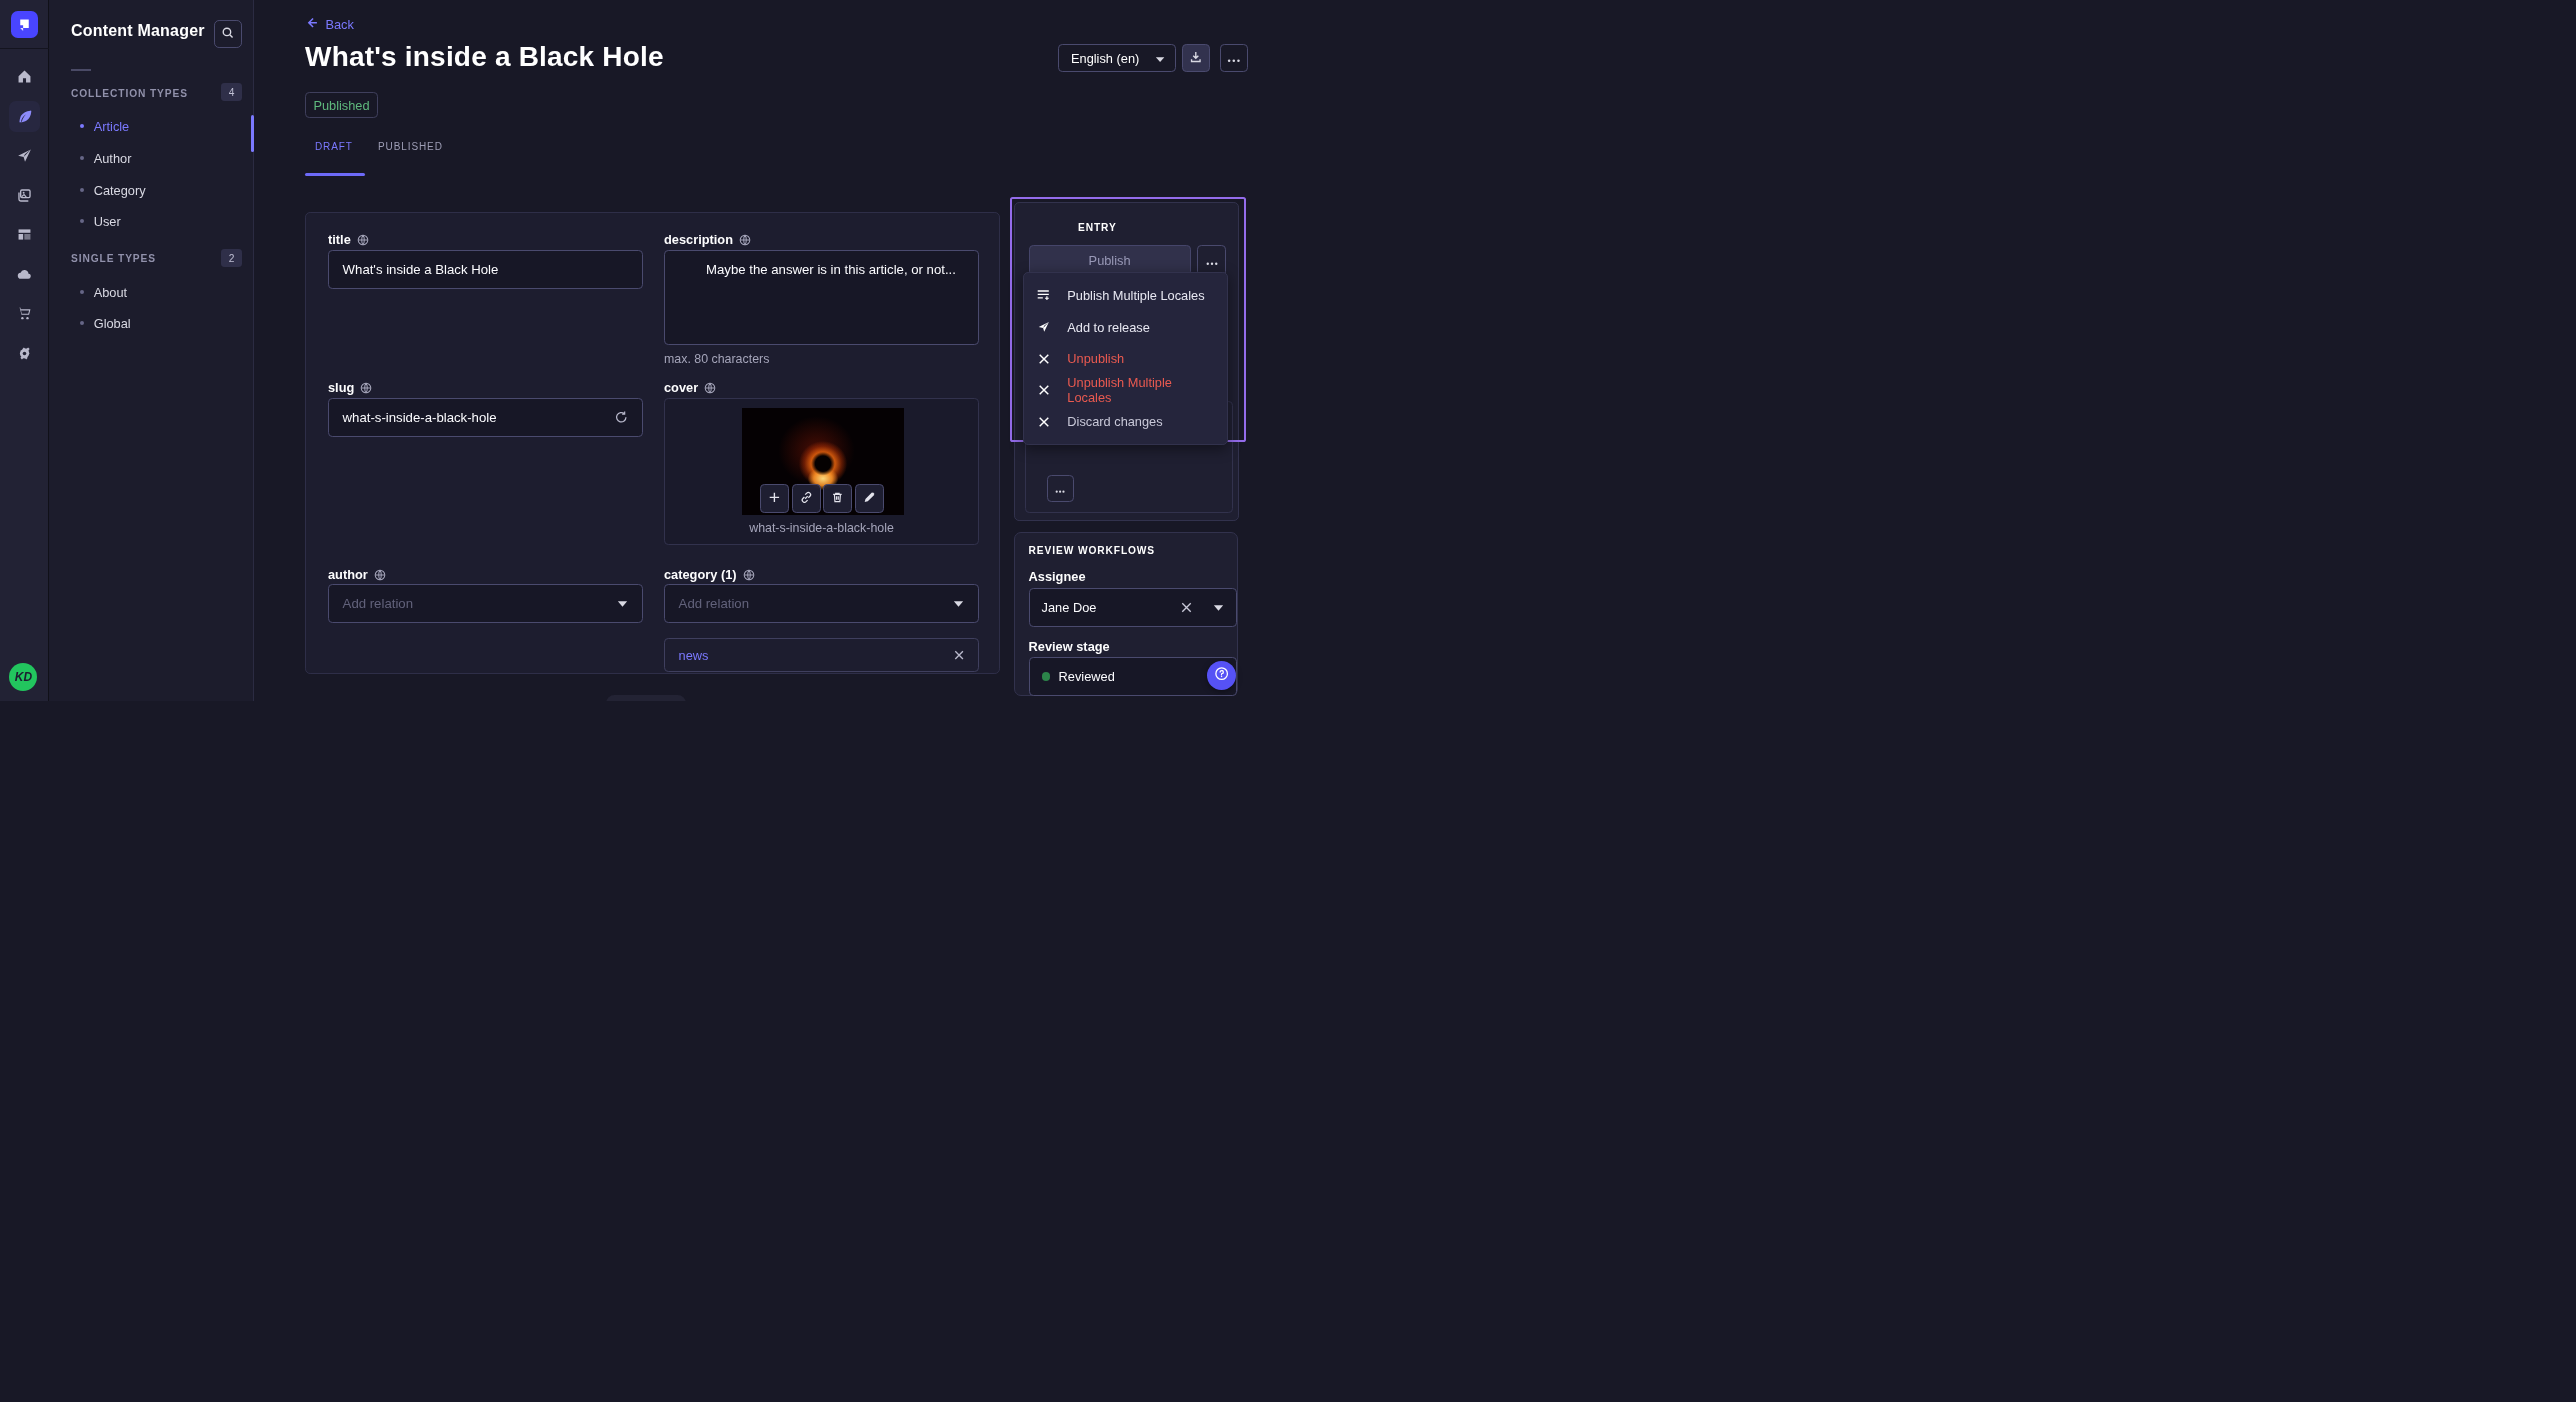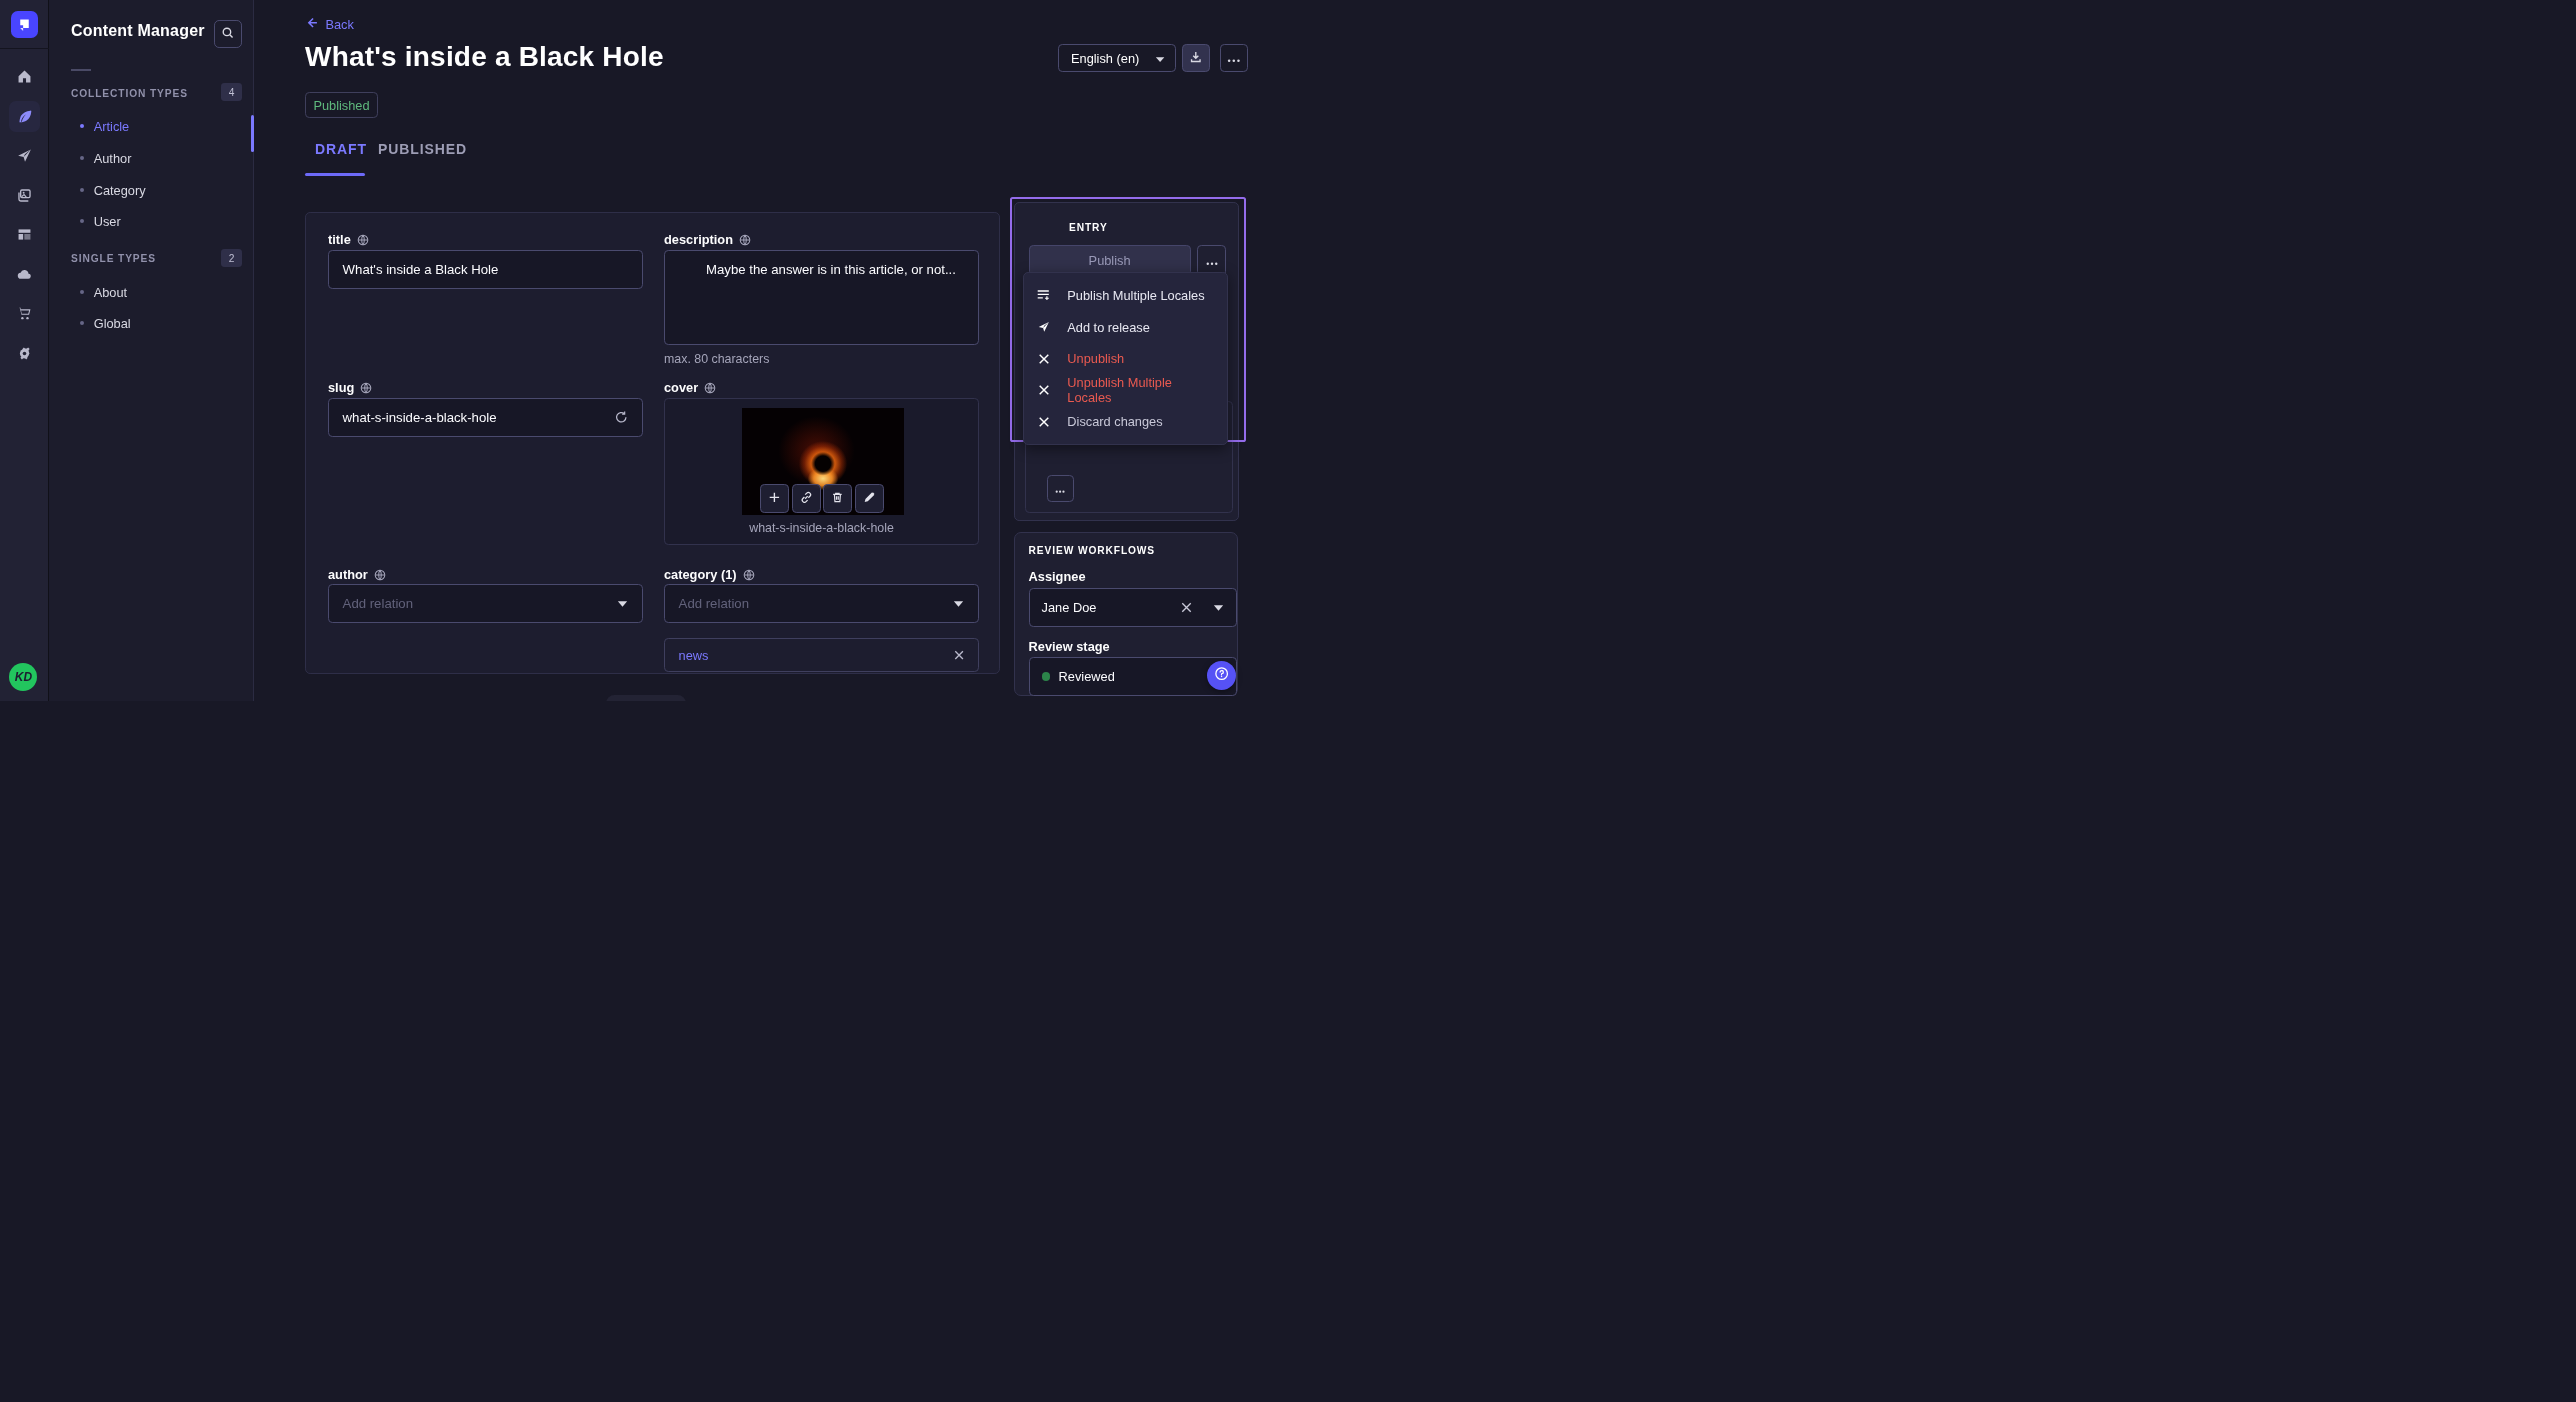--- a/index.html
+++ b/index.html
@@ -33,21 +33,21 @@
   
   .main { position:relative; flex:1; background:#181826; }
   .back-link { position:absolute; left:51px; top:16px; display:flex; align-items:center; gap:6.8px; color:#7b79ff; font-size:12.8px; }
   .page-title { position:absolute; left:51px; top:41px; font-size:28px; font-weight:700; letter-spacing:0.2px; }
   .status-badge { position:absolute; left:51px; top:92px; width:73px; height:26.4px; border:0.9px solid #3f3f5c; border-radius:4.3px; color:#5fb97d; font-size:12.8px; display:flex; align-items:center; justify-content:center; }
 
   .locale-select { position:absolute; left:804px; top:44px; width:118px; height:28px; border:0.9px solid #4a4a6e; border-radius:4.3px; display:flex; align-items:center; justify-content:space-between; padding:0 10.2px 0 12px; font-size:12.8px; color:#fff; }
   .icon-btn { position:absolute; top:44px; width:28px; height:28px; border:0.9px solid #4a4a6e; border-radius:4.3px; display:flex; align-items:center; justify-content:center; color:#d9d9e3; }
   .icon-btn.filled { background:#32324e; }
 
-  .tab { position:absolute; top:141px; font-size:14px; font-weight:700; letter-spacing:0.9px; }
+  .tab { position:absolute; top:141px; font-size:10px; font-weight:400; letter-spacing:0.9px; }
   .tab.active { color:#7b79ff; }
   .tab.inactive { color:#9d9db5; }
   .tab-underline { position:absolute; left:51px; top:173px; width:60px; height:2.6px; background:#6d6af8; border-radius:1.7px; }
 
   
   .form-card { position:absolute; left:51px; top:212px; width:695px; height:462px; background:#1d1d2f; border:0.9px solid #2e2e48; border-radius:5.1px; }
   .f-label { position:absolute; display:flex; align-items:center; gap:6px; font-size:12.8px; font-weight:600; color:#fdfdfe; }
   .f-label .globe { color:#a5a5ba; display:flex; }
   .f-input { position:absolute; background:#171726; border:0.9px solid #4a4a6e; border-radius:4.3px; color:#fcfcff; font-size:13.2px; display:flex; align-items:center; padding:0 13.6px; }
   .f-placeholder { color:#62627b; }
@@ -373,21 +373,21 @@
             <svg width="10.2" height="10.2" viewBox="0 0 12 12" fill="none" stroke="currentColor" stroke-width="1.6">
               <path d="M1.5 1.5l9 9M10.5 1.5l-9 9"></path>
             </svg>
           </span>
       </div>
     </section>
 
     <div class="bottom-pill"></div>
 
     <aside class="entry-card">
-      <div class="panel-heading" style="position:absolute; left:7px; top:19px;padding-left:47px;">ENTRY</div>
+      <div class="panel-heading" style="position:absolute; left:16px; top:19px;padding-left:47px;">ENTRY</div>
       <div class="publish-btn">Publish</div>
       <div class="entry-dots">
         <span><svg width="12" height="3.4" viewBox="0 0 14 4" fill="currentColor">
               <circle cx="2" cy="2" r="1.4"></circle>
               <circle cx="7" cy="2" r="1.4"></circle>
               <circle cx="12" cy="2" r="1.4"></circle>
             </svg></span>
       </div>
       <div class="entry-subbox"></div>
       <div class="entry-date">09/11/2024 at 16:00 (UTC+02:00)</div>

